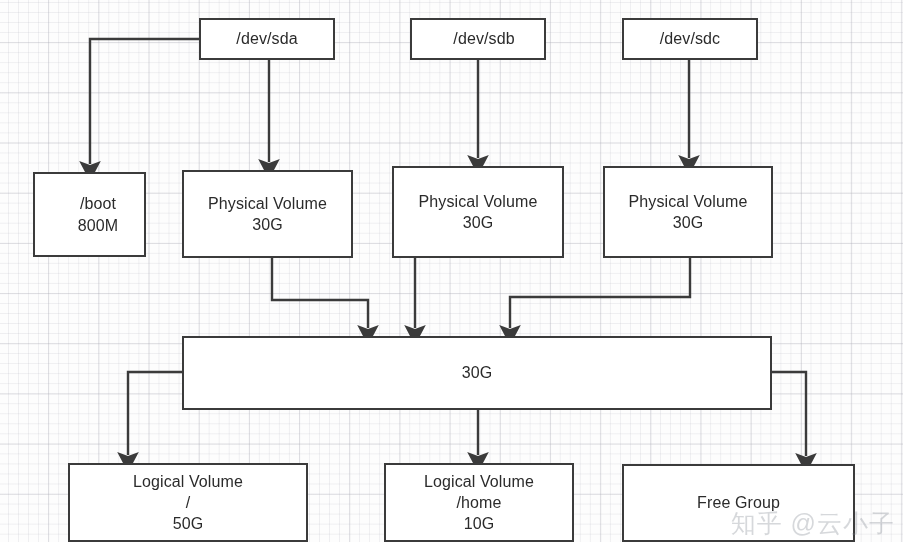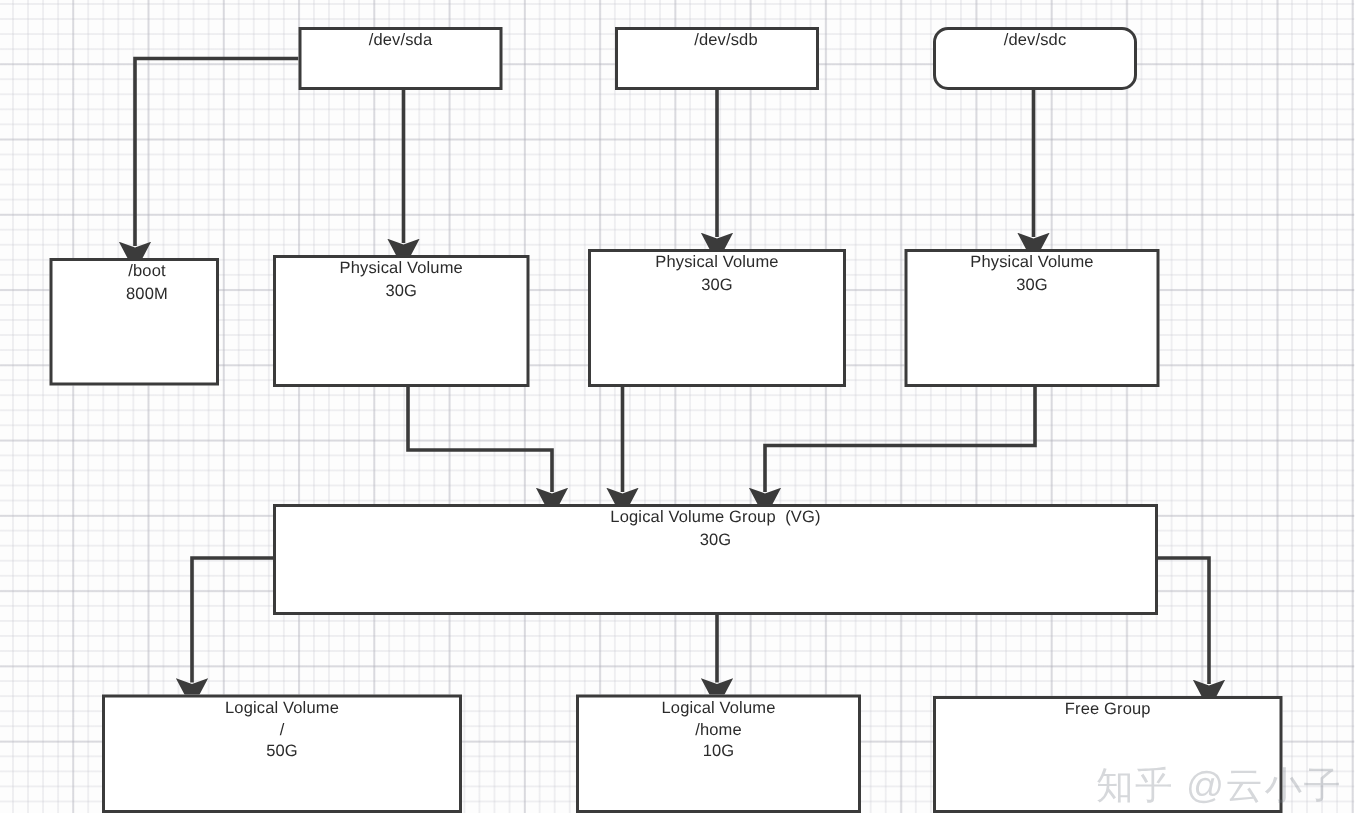--- a/index.html
+++ b/index.html
@@ -35,24 +35,24 @@
     pointer-events: none;
   }
   .node {
     position: absolute;
     box-sizing: border-box;
     background: #ffffff;
     border: 2px solid #3b3b3b;
     display: flex;
     flex-direction: column;
     align-items: center;
-    justify-content: flex-start;
+    justify-content: center;
     color: #2b2b2b;
     font-family: "Liberation Sans", sans-serif;
-    font-size: 11px;
+    font-size: 16px;
     line-height: 1.33;
     text-align: center;
     letter-spacing: 0.1px;
     z-index: 2;
   }
   .node .ln {
     display: block;
     white-space: pre;
   }
   .watermark {
@@ -93,41 +93,40 @@
       </g>
   </svg>
 
   <div id="node-layer">
       <div class="node" style="left: 199px; top: 18px; width: 136px; height: 42px; border-color: rgb(59, 59, 59); background: rgb(255, 255, 255); color: rgb(43, 43, 43);">
         <span class="ln">/dev/sda</span>
       </div>
       <div class="node" style="left: 410px; top: 18px; width: 136px; height: 42px; border-color: rgb(59, 59, 59); background: rgb(255, 255, 255); color: rgb(43, 43, 43); padding-left: 12px;">
         <span class="ln">/dev/sdb</span>
       </div>
-      <div class="node" style="left: 622px; top: 18px; width: 136px; height: 42px; border-color: rgb(59, 59, 59); background: rgb(255, 255, 255); color: rgb(43, 43, 43); border-radius: 10px;">
+      <div class="node" style="left: 622px; top: 18px; width: 136px; height: 42px; border-color: rgb(59, 59, 59); background: rgb(255, 255, 255); color: rgb(43, 43, 43);">
         <span class="ln">/dev/sdc</span>
       </div>
       <div class="node" style="left: 33px; top: 172px; width: 113px; height: 85px; border-color: rgb(59, 59, 59); background: rgb(255, 255, 255); color: rgb(43, 43, 43); padding-left: 17px;">
         <span class="ln">/boot</span>
         <span class="ln">800M</span>
       </div>
       <div class="node" style="left: 182px; top: 170px; width: 171px; height: 88px; border-color: rgb(59, 59, 59); background: rgb(255, 255, 255); color: rgb(43, 43, 43);">
         <span class="ln">Physical Volume</span>
         <span class="ln">30G</span>
       </div>
       <div class="node" style="left: 392px; top: 166px; width: 172px; height: 92px; border-color: rgb(59, 59, 59); background: rgb(255, 255, 255); color: rgb(43, 43, 43);">
         <span class="ln">Physical Volume</span>
         <span class="ln">30G</span>
       </div>
       <div class="node" style="left: 603px; top: 166px; width: 170px; height: 92px; border-color: rgb(59, 59, 59); background: rgb(255, 255, 255); color: rgb(43, 43, 43);">
         <span class="ln">Physical Volume</span>
         <span class="ln">30G</span>
       </div>
       <div class="node" style="left: 182px; top: 336px; width: 590px; height: 74px; border-color: rgb(59, 59, 59); background: rgb(255, 255, 255); color: rgb(43, 43, 43);">
-        <span class="ln">Logical Volume Group  (VG)</span>
         <span class="ln">30G</span>
       </div>
       <div class="node" style="left: 68px; top: 463px; width: 240px; height: 79px; border-color: rgb(59, 59, 59); background: rgb(255, 255, 255); color: rgb(43, 43, 43);">
         <span class="ln">Logical Volume</span>
         <span class="ln">/</span>
         <span class="ln">50G</span>
       </div>
       <div class="node" style="left: 384px; top: 463px; width: 190px; height: 79px; border-color: rgb(59, 59, 59); background: rgb(255, 255, 255); color: rgb(43, 43, 43);">
         <span class="ln">Logical Volume</span>
         <span class="ln">/home</span>

